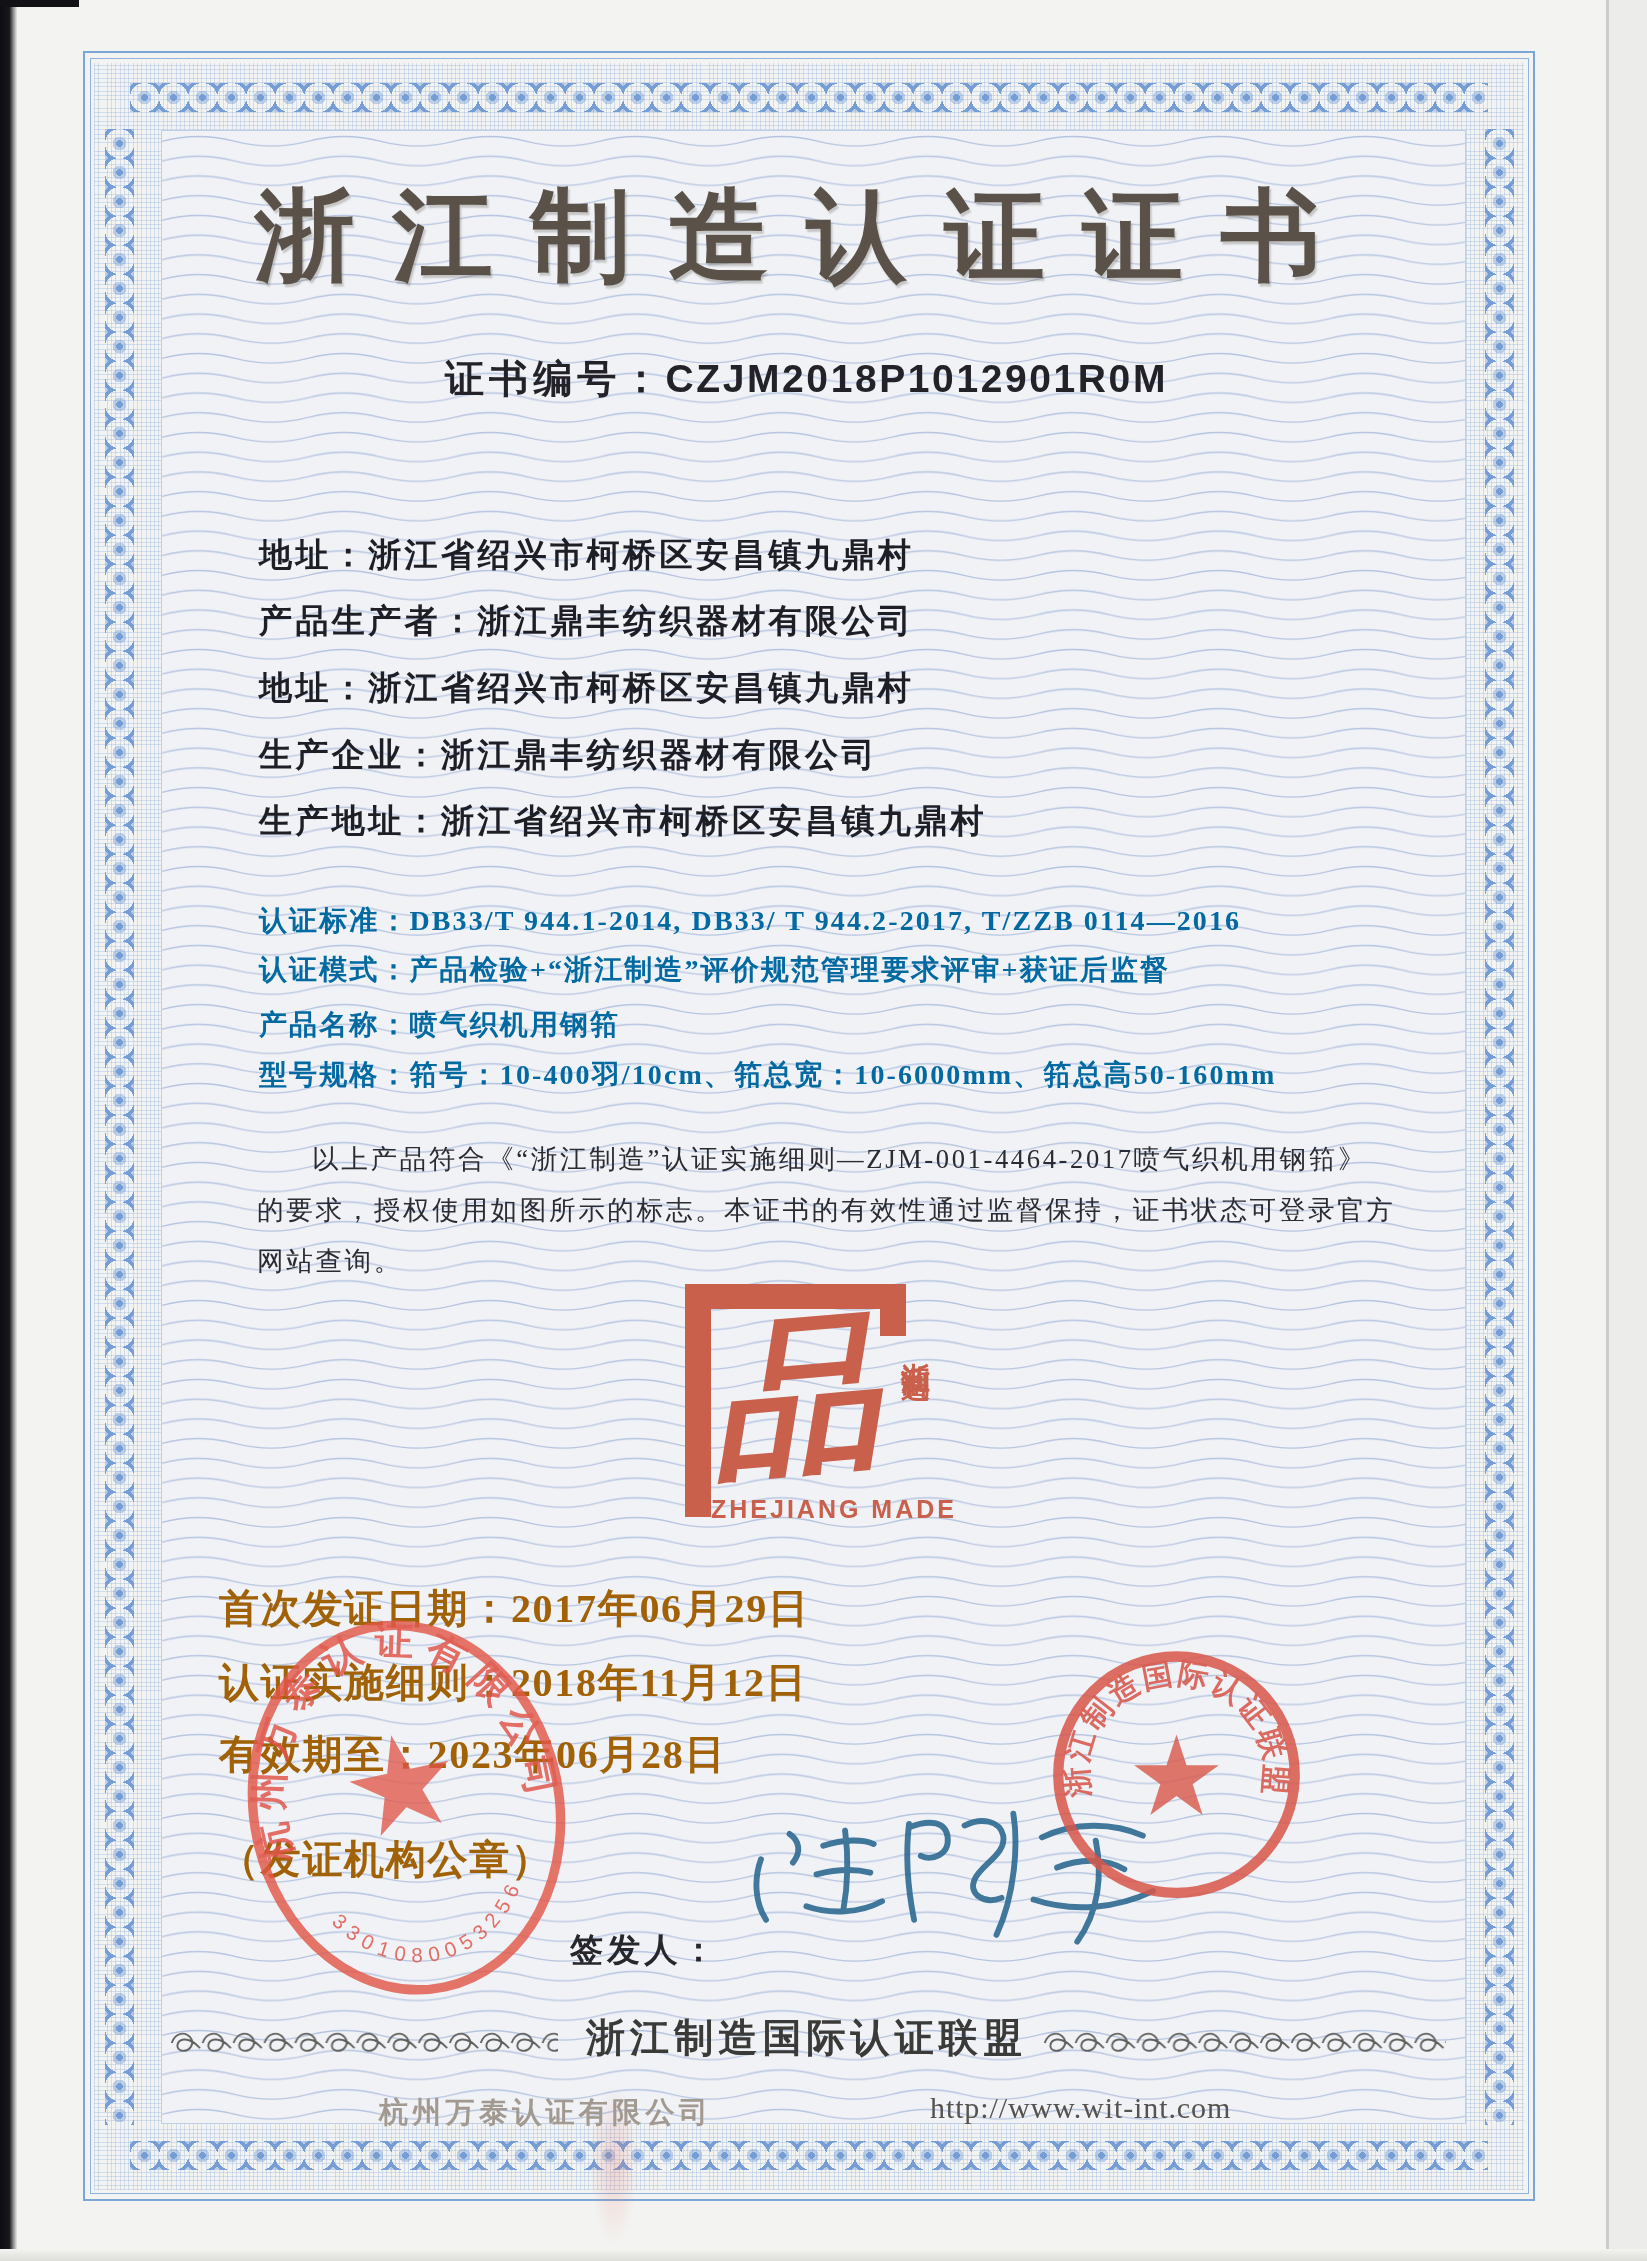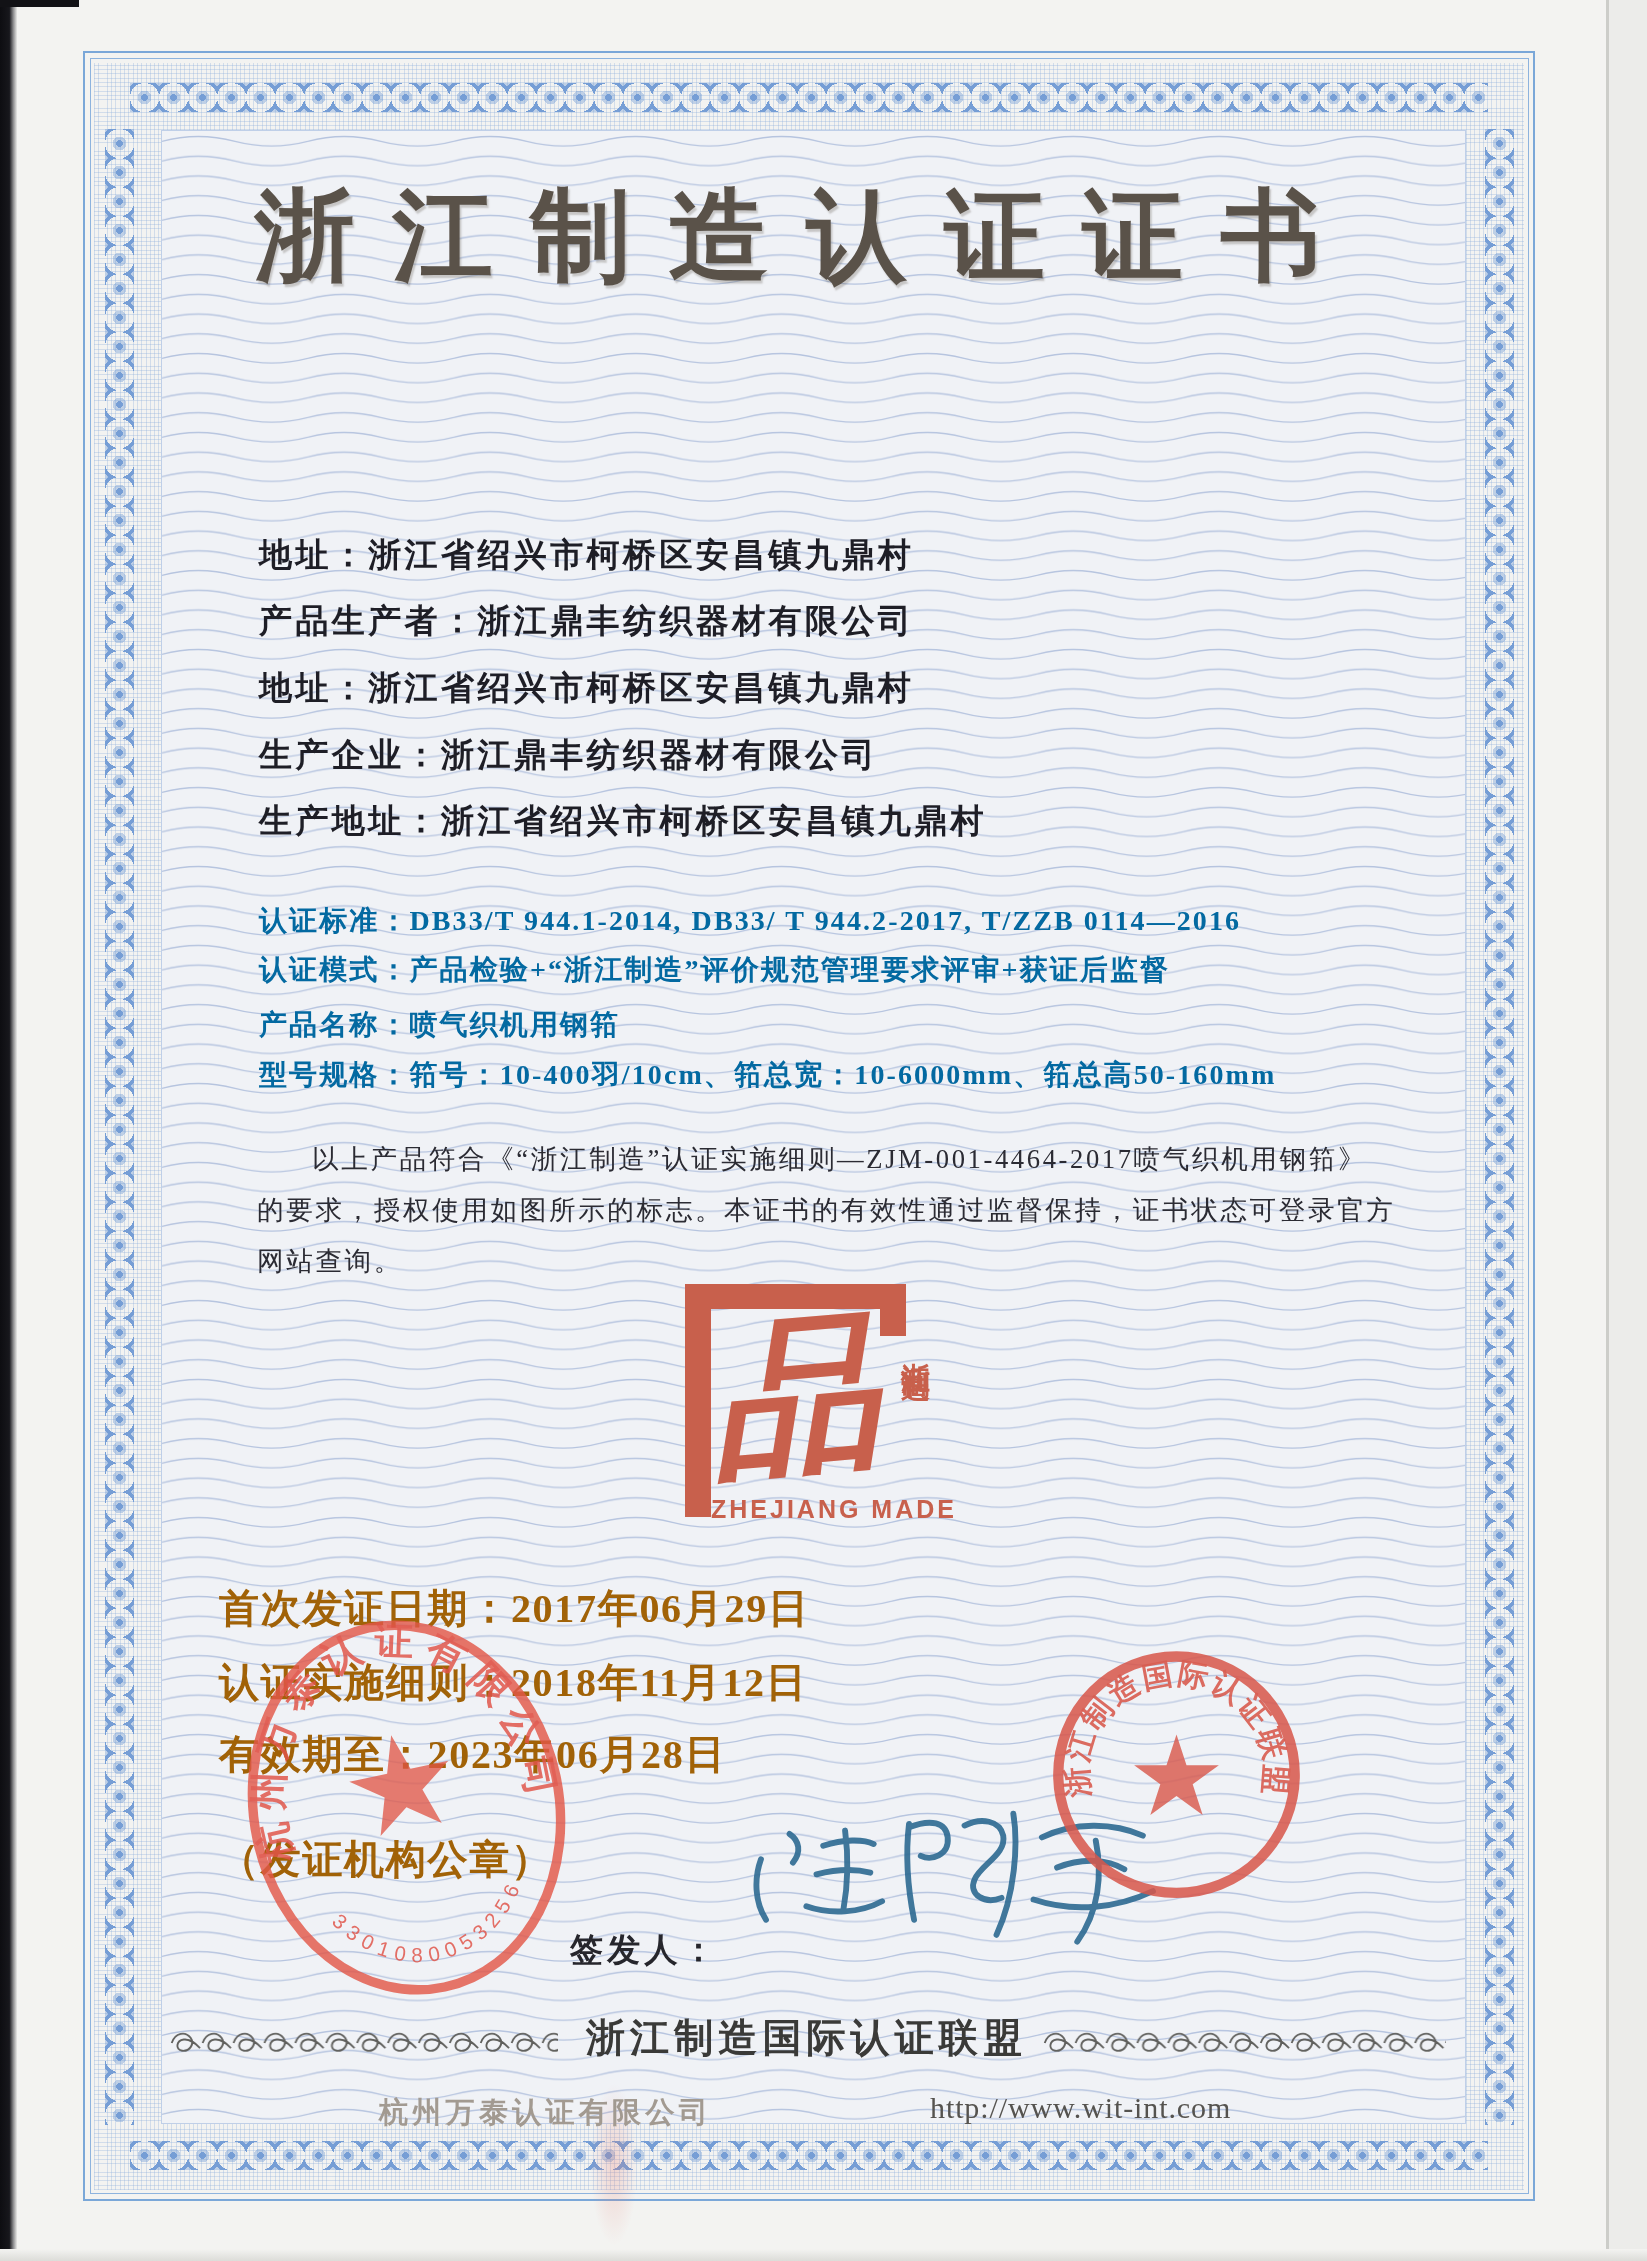--- a/index.html
+++ b/index.html
@@ -112,20 +112,23 @@
   <div class="fl fl-top"></div>
   <div class="fl fl-bottom"></div>
   <div class="fl fl-left"></div>
   <div class="fl fl-right"></div>
   <div class="inner"></div>
   <svg class="waves" width="1303" height="1992" viewBox="0 0 1519 2322">
     <rect width="1519" height="2322" fill="url(#wv)"></rect>
   </svg>
 
   <div class="title">浙江制造认证证书</div>
+  <div class="certline">
+    <span class="lab">证书编号：</span><span class="val">CZJM2018P1012901R0M</span>
+  </div>
 
   <div class="fline" style="top:533px">地址：浙江省绍兴市柯桥区安昌镇九鼎村</div>
   <div class="fline" style="top:599px">产品生产者：浙江鼎丰纺织器材有限公司</div>
   <div class="fline" style="top:666px">地址：浙江省绍兴市柯桥区安昌镇九鼎村</div>
   <div class="fline" style="top:733px">生产企业：浙江鼎丰纺织器材有限公司</div>
   <div class="fline" style="top:799px">生产地址：浙江省绍兴市柯桥区安昌镇九鼎村</div>
 
   <div class="sline" style="top:902px">认证标准：DB33/T 944.1-2014, DB33/ T 944.2-2017, T/ZZB 0114—2016</div>
   <div class="sline" style="top:951px">认证模式：产品检验+“浙江制造”评价规范管理要求评审+获证后监督</div>
   <div class="sline" style="top:1006px">产品名称：喷气织机用钢筘</div>

